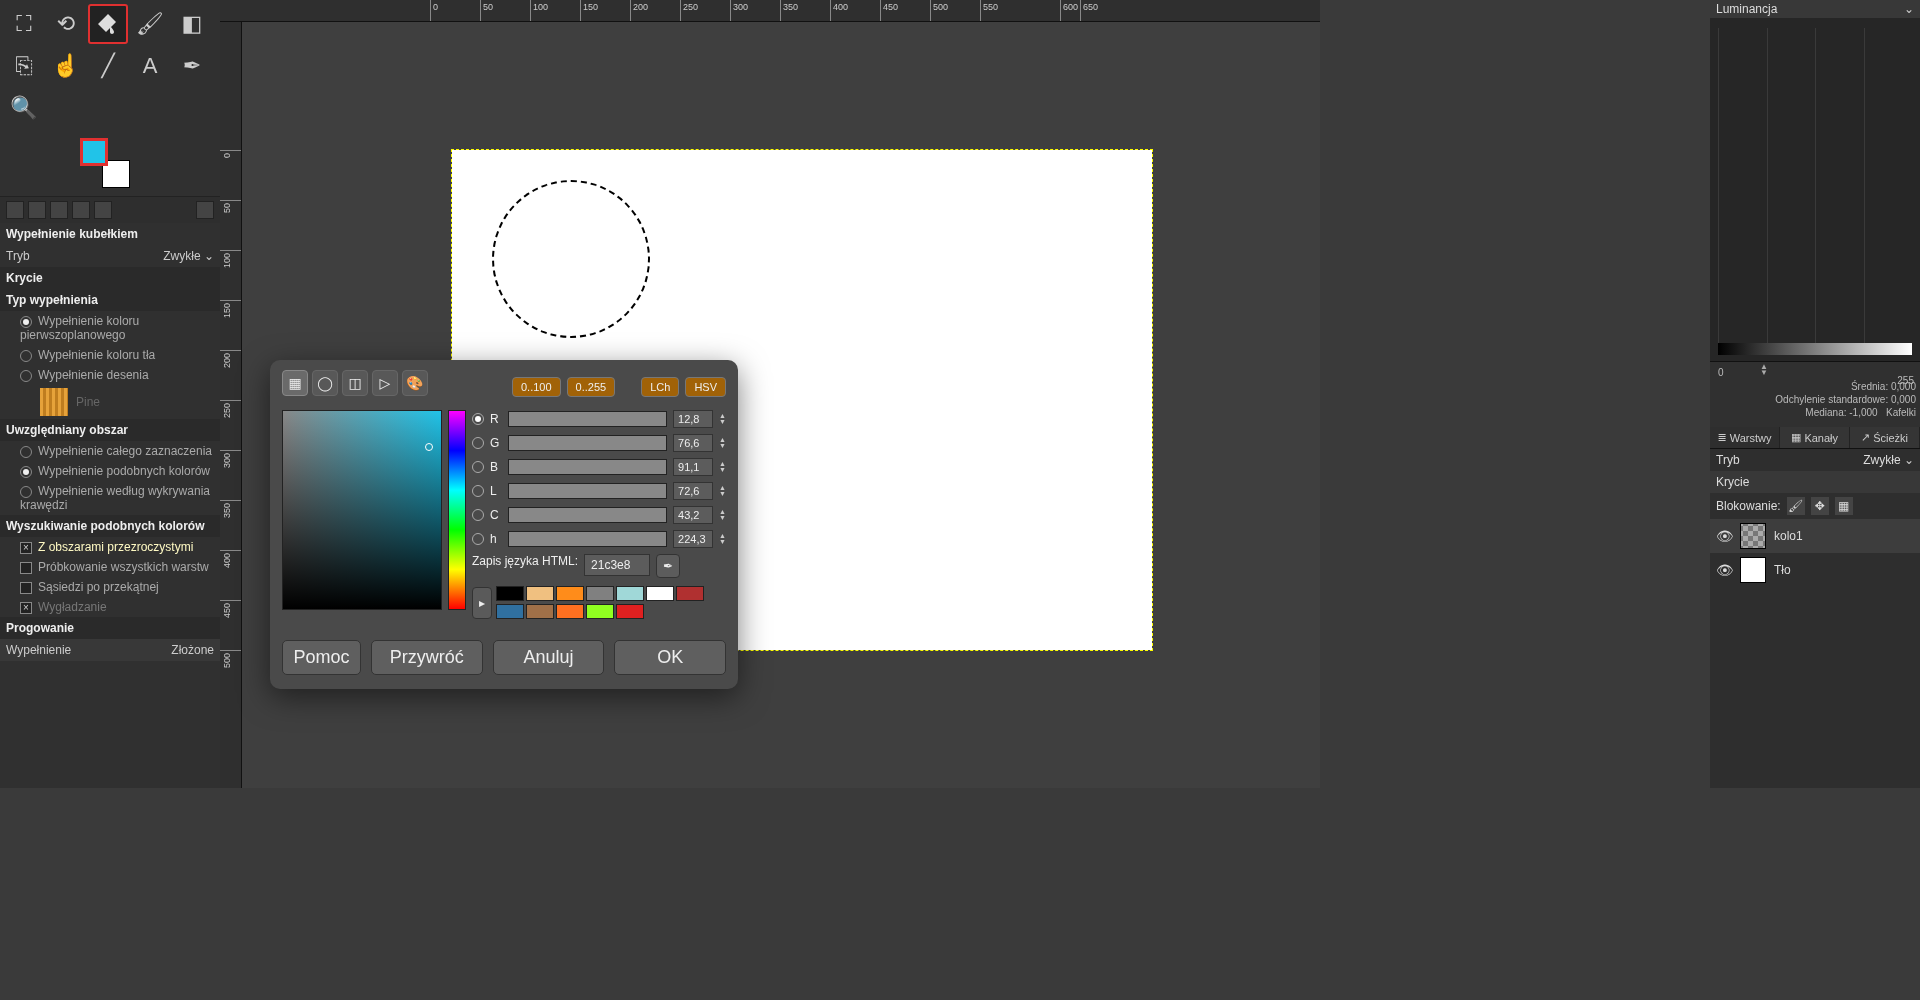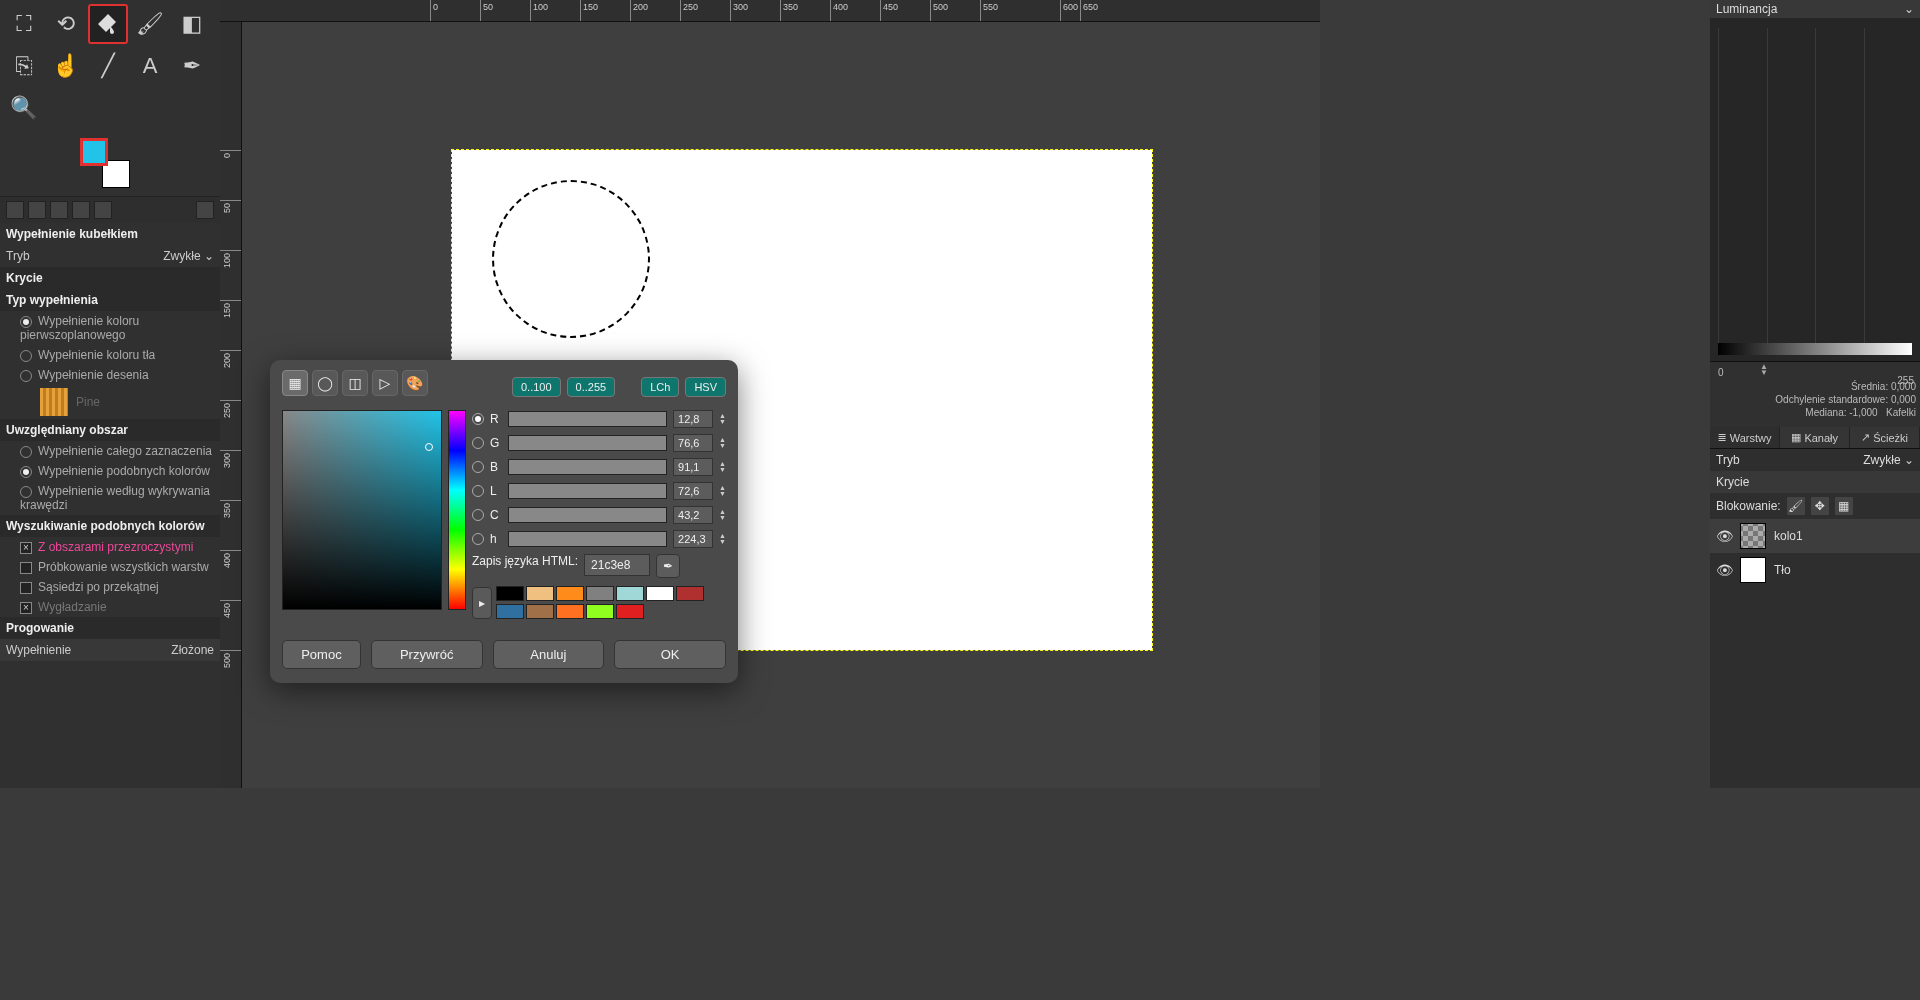--- a/index.html
+++ b/index.html
@@ -69,21 +69,21 @@
   .thumb.white { background:#fff; }
 
   
   .dialog { position:absolute; left:270px; top:360px; width:468px; background:#4a4a4a; border-radius:10px; box-shadow:0 8px 30px rgba(0,0,0,0.5); color:#eee; }
   .dialog-title { text-align:center; padding:8px; font-size:14px; background:linear-gradient(#6a6a6a,#525252); border-radius:10px 10px 0 0; border-bottom:1px solid #333; }
   .dialog-body { padding:10px 12px; }
   .tab-icons { display:flex; gap:4px; margin-bottom:8px; }
   .tab-icons .tic { width:26px; height:26px; border:1px solid #666; background:#585858; border-radius:4px; display:flex; align-items:center; justify-content:center; font-size:14px; }
   .tab-icons .tic.active { background:#6a6a6a; border-color:#888; }
   .range-btns { display:flex; gap:6px; margin-left:auto; }
-  .range-btn { padding:3px 8px; background:#0f766e; border:1px solid #777; border-radius:4px; font-size:11px; }
+  .range-btn { padding:3px 8px; background:#a16207; border:1px solid #777; border-radius:4px; font-size:11px; }
   .picker-row { display:flex; gap:6px; }
   .sv-box { width:160px; height:200px; background: linear-gradient(to top, #000, transparent), linear-gradient(to right, #888, #21c3e8); border:1px solid #222; position:relative; }
   .sv-cur { position:absolute; width:8px; height:8px; border:1px solid #fff; border-radius:50%; right:8px; top:32px; }
   .hue-bar { width:18px; height:200px; background: linear-gradient(to bottom, #f0f, #00f, #0ff, #0f0, #ff0, #f00); border:1px solid #222; }
   .sliders { flex:1; }
   .srow { display:flex; align-items:center; gap:6px; margin-bottom:6px; }
   .srow .rad { width:12px; height:12px; border-radius:50%; border:1px solid #aaa; position:relative; }
   .srow .rad.on::after { content:""; position:absolute; left:2px; top:2px; width:6px;height:6px;border-radius:50%;background:#fff; }
   .srow .lab { width:12px; }
   .srow .bar { flex:1; height:16px; border:1px solid #222; background:#888; position:relative; }
@@ -107,21 +107,21 @@
   .sw-grid { display:grid; grid-template-columns: repeat(7, 28px); grid-auto-rows:16px; gap:2px; }
 
   .cur-prev { margin-top:6px; }
   .cur-prev .cplabel { text-align:right; font-size:11px; color:#ccc; }
   .cprow { display:flex; align-items:center; gap:6px; }
   .cpbar { flex:1; height:14px; border:1px solid #222; }
   .cpbar.cur { background:#21c3e8; }
   .cpbar.prev { background:#000; }
 
   .dialog-btns { display:flex; gap:10px; padding:10px 12px 14px; }
-  .dbtn { flex:1; padding:6px 0; background:#5f5f5f; border:1px solid #333; border-radius:5px; text-align:center; font-size:13px; }
+  .dbtn { flex:1; padding:6px 0; background:#5f5f5f; border:1px solid #333; border-radius:5px; text-align:center; font-size:18px; }
   .dbtn.help { flex:0.7; margin-right:auto; }
 </style>
 </head>
 <body>
 
 <div class="toolbox">
   <div class="tool-grid">
     <div class="tool-btn">
         <span class="icon-glyph">⛶</span>
       </div>
@@ -189,21 +189,21 @@
     <div class="pattern-thumb"></div>
     <span style="color:#666">Pine</span>
   </div>
 
   <div class="opt-row section">Uwzględniany obszar</div>
   <div class="opt-sub"><span class="radio"></span><span>Wypełnienie całego zaznaczenia</span></div>
   <div class="opt-sub"><span class="radio checked"></span><span>Wypełnienie podobnych kolorów</span></div>
   <div class="opt-sub"><span class="radio"></span><span>Wypełnienie według wykrywania krawędzi</span></div>
 
   <div class="opt-row section">Wyszukiwanie podobnych kolorów</div>
-  <div class="opt-sub"><span class="chk x"></span><span style="color:#ec4899">Z obszarami przezroczystymi</span></div>
+  <div class="opt-sub"><span class="chk x"></span><span style="color:#fef9c3">Z obszarami przezroczystymi</span></div>
   <div class="opt-sub"><span class="chk"></span><span>Próbkowanie wszystkich warstw</span></div>
   <div class="opt-sub"><span class="chk"></span><span>Sąsiedzi po przekątnej</span></div>
   <div class="opt-sub"><span class="chk x"></span><span style="color:#777">Wygładzanie</span></div>
   <div class="opt-row section">Progowanie</div>
   <div class="opt-row" style="background:#383838">
     <span>Wypełnienie</span>
     <span>Złożone</span>
   </div>
 </div>
 

